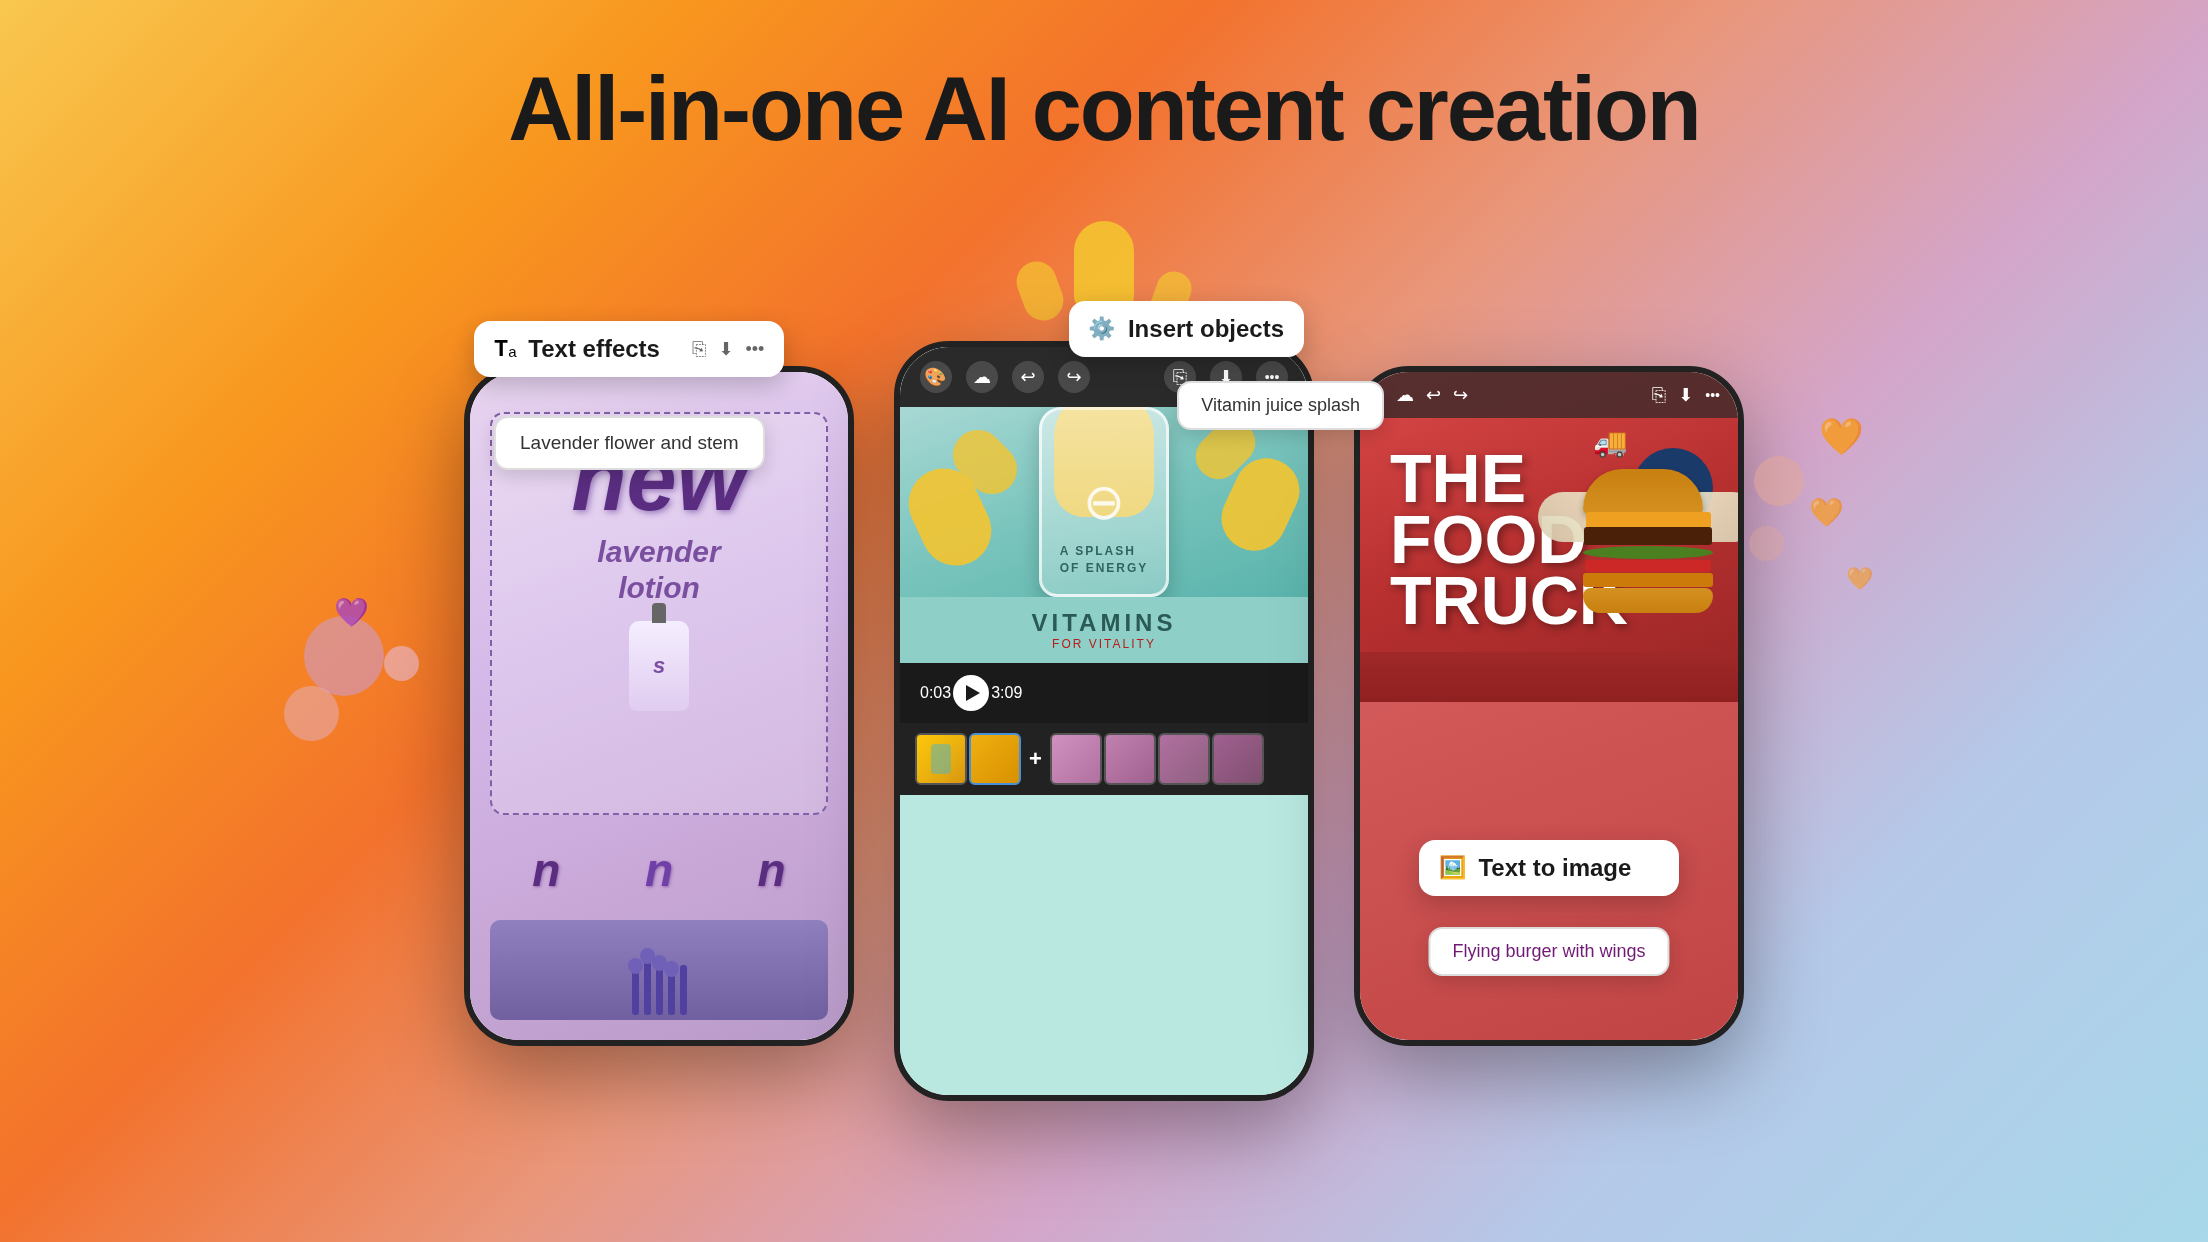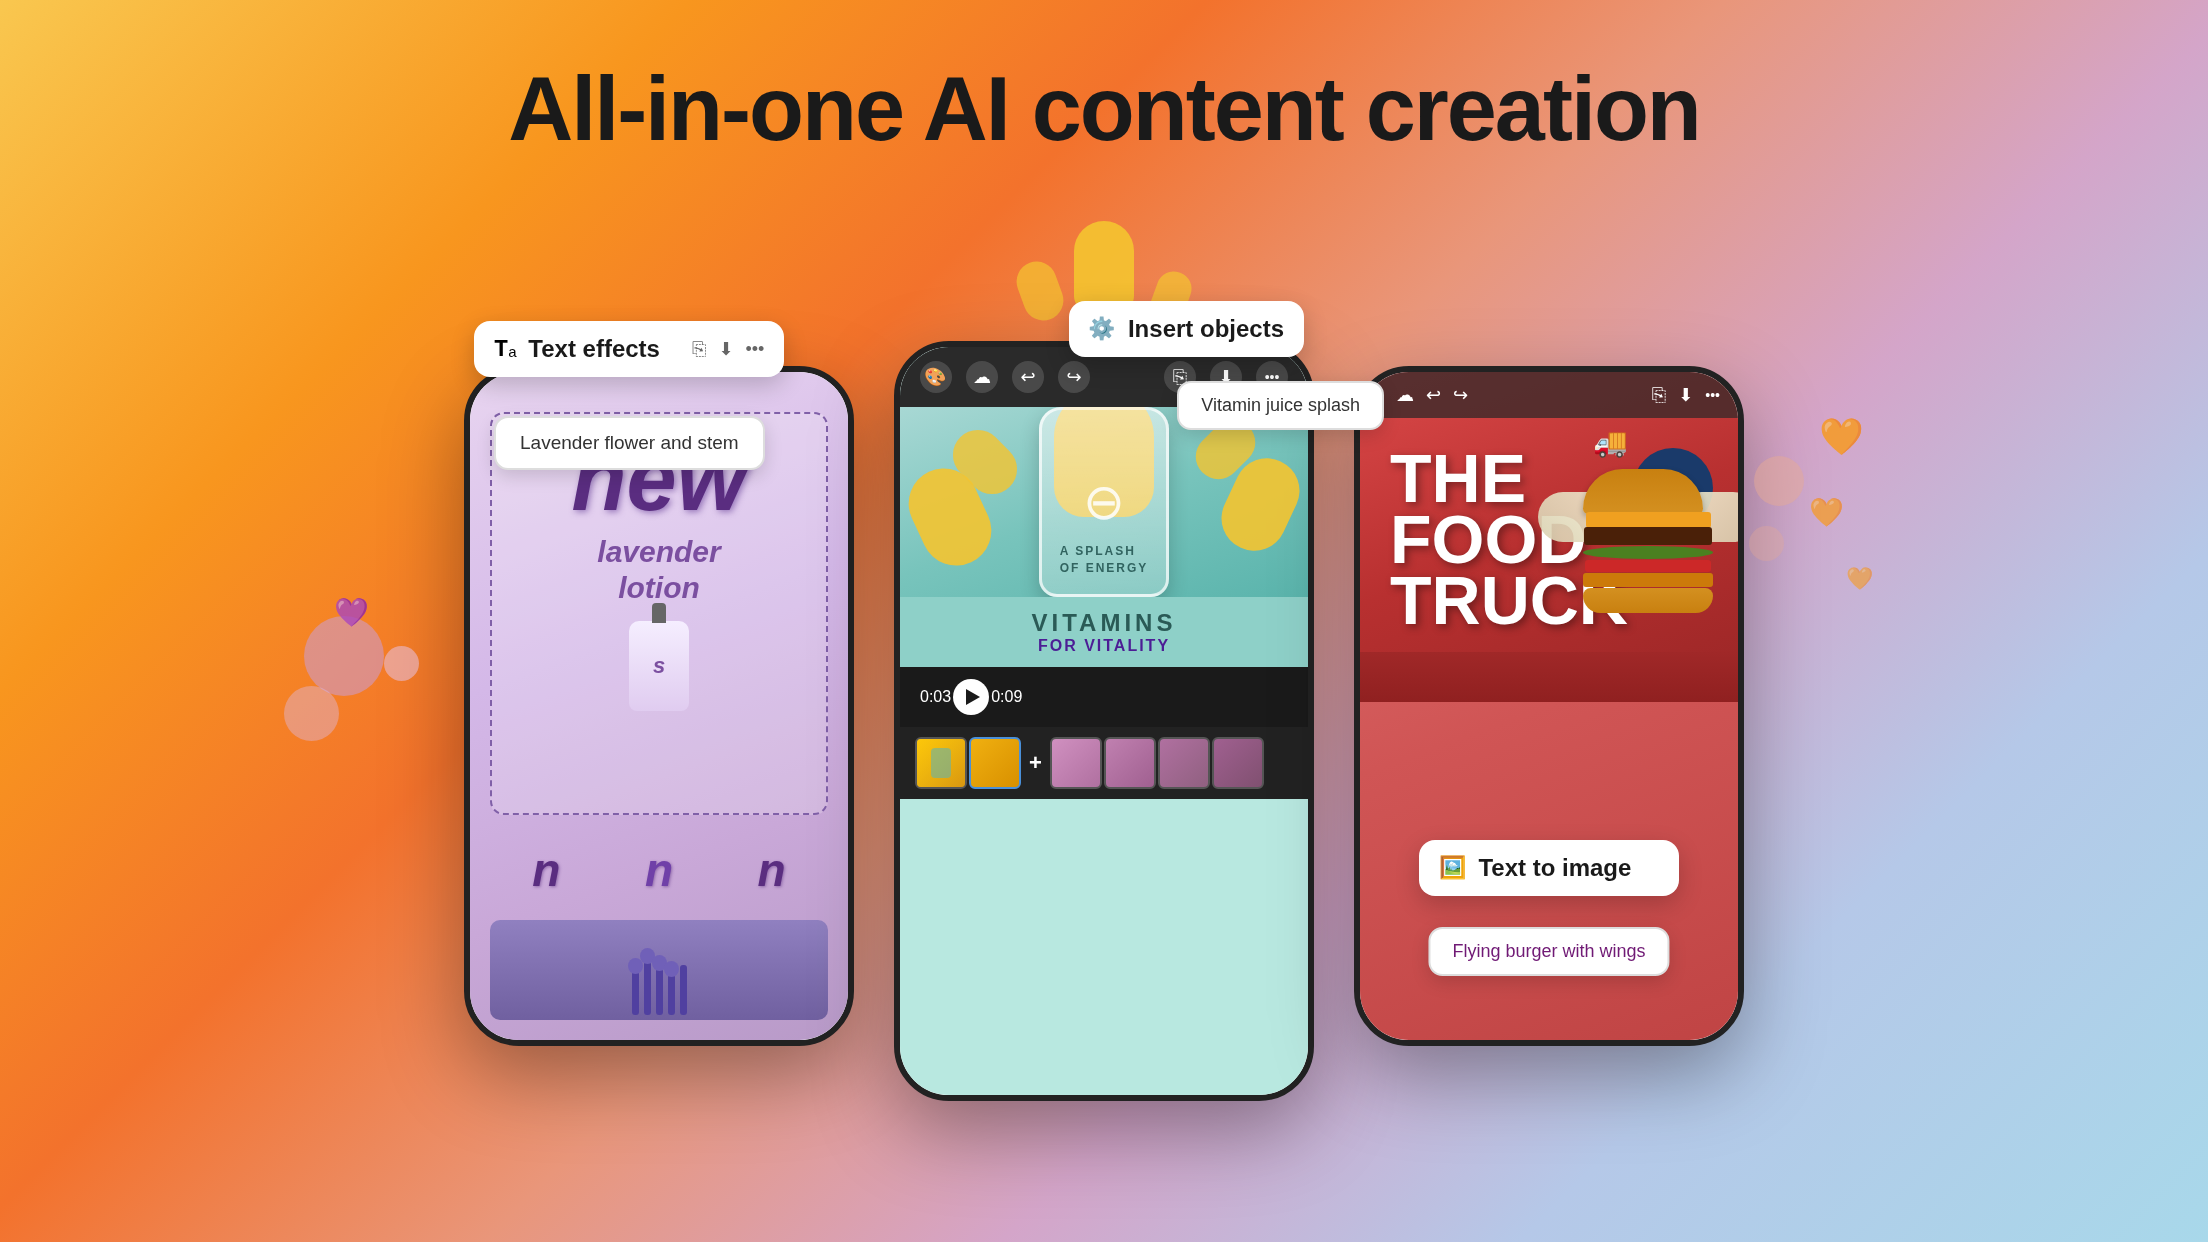--- a/index.html
+++ b/index.html
@@ -349,29 +349,29 @@
             <div style="font-size:50px; color:rgba(255,255,255,0.85);">⊖</div>
           </div>
 
           <div style="position:absolute; bottom:20px; left:50%; transform:translateX(-50%); text-align:left; z-index:6;">
             <div style="font-size:12px; font-weight:800; color:rgba(30,80,76,0.85); letter-spacing:2px; line-height:1.4;">A SPLASH<br>OF ENERGY</div>
           </div>
         </div>
 
         <div style="background:#8ed0c8; padding:12px; text-align:center;">
           <div style="font-size:24px; font-weight:900; color:#2a5a56; letter-spacing:4px;">VITAMINS</div>
-          <div style="font-size:16px; color:#4c1d95; letter-spacing:2px; font-weight:700;">FOR VITALITY</div>
+          <div style="font-size:12px; color:#b91c1c; letter-spacing:2px; font-weight:400;">FOR VITALITY</div>
         </div>
 
         <div class="video-player">
           <span class="time-label">0:03</span>
           <div class="play-btn">
             <div class="play-triangle"></div>
           </div>
-          <span class="time-label">0:09</span>
+          <span class="time-label">3:09</span>
         </div>
 
         <div class="filmstrip">
 
           <div style="display:flex; gap:2px;">
             <div style="width:52px; height:52px; background:linear-gradient(135deg,#f4c430,#e8a020); border-radius:6px; border:2px solid #555; overflow:hidden; position:relative;">
               <div style="position:absolute; inset:0; background:linear-gradient(135deg,rgba(255,200,0,0.8),rgba(200,140,0,0.5)); display:flex; align-items:center; justify-content:center;">
                 <div style="width:20px; height:30px; background:rgba(100,180,170,0.6); border-radius:4px;"></div>
               </div>
             </div>

